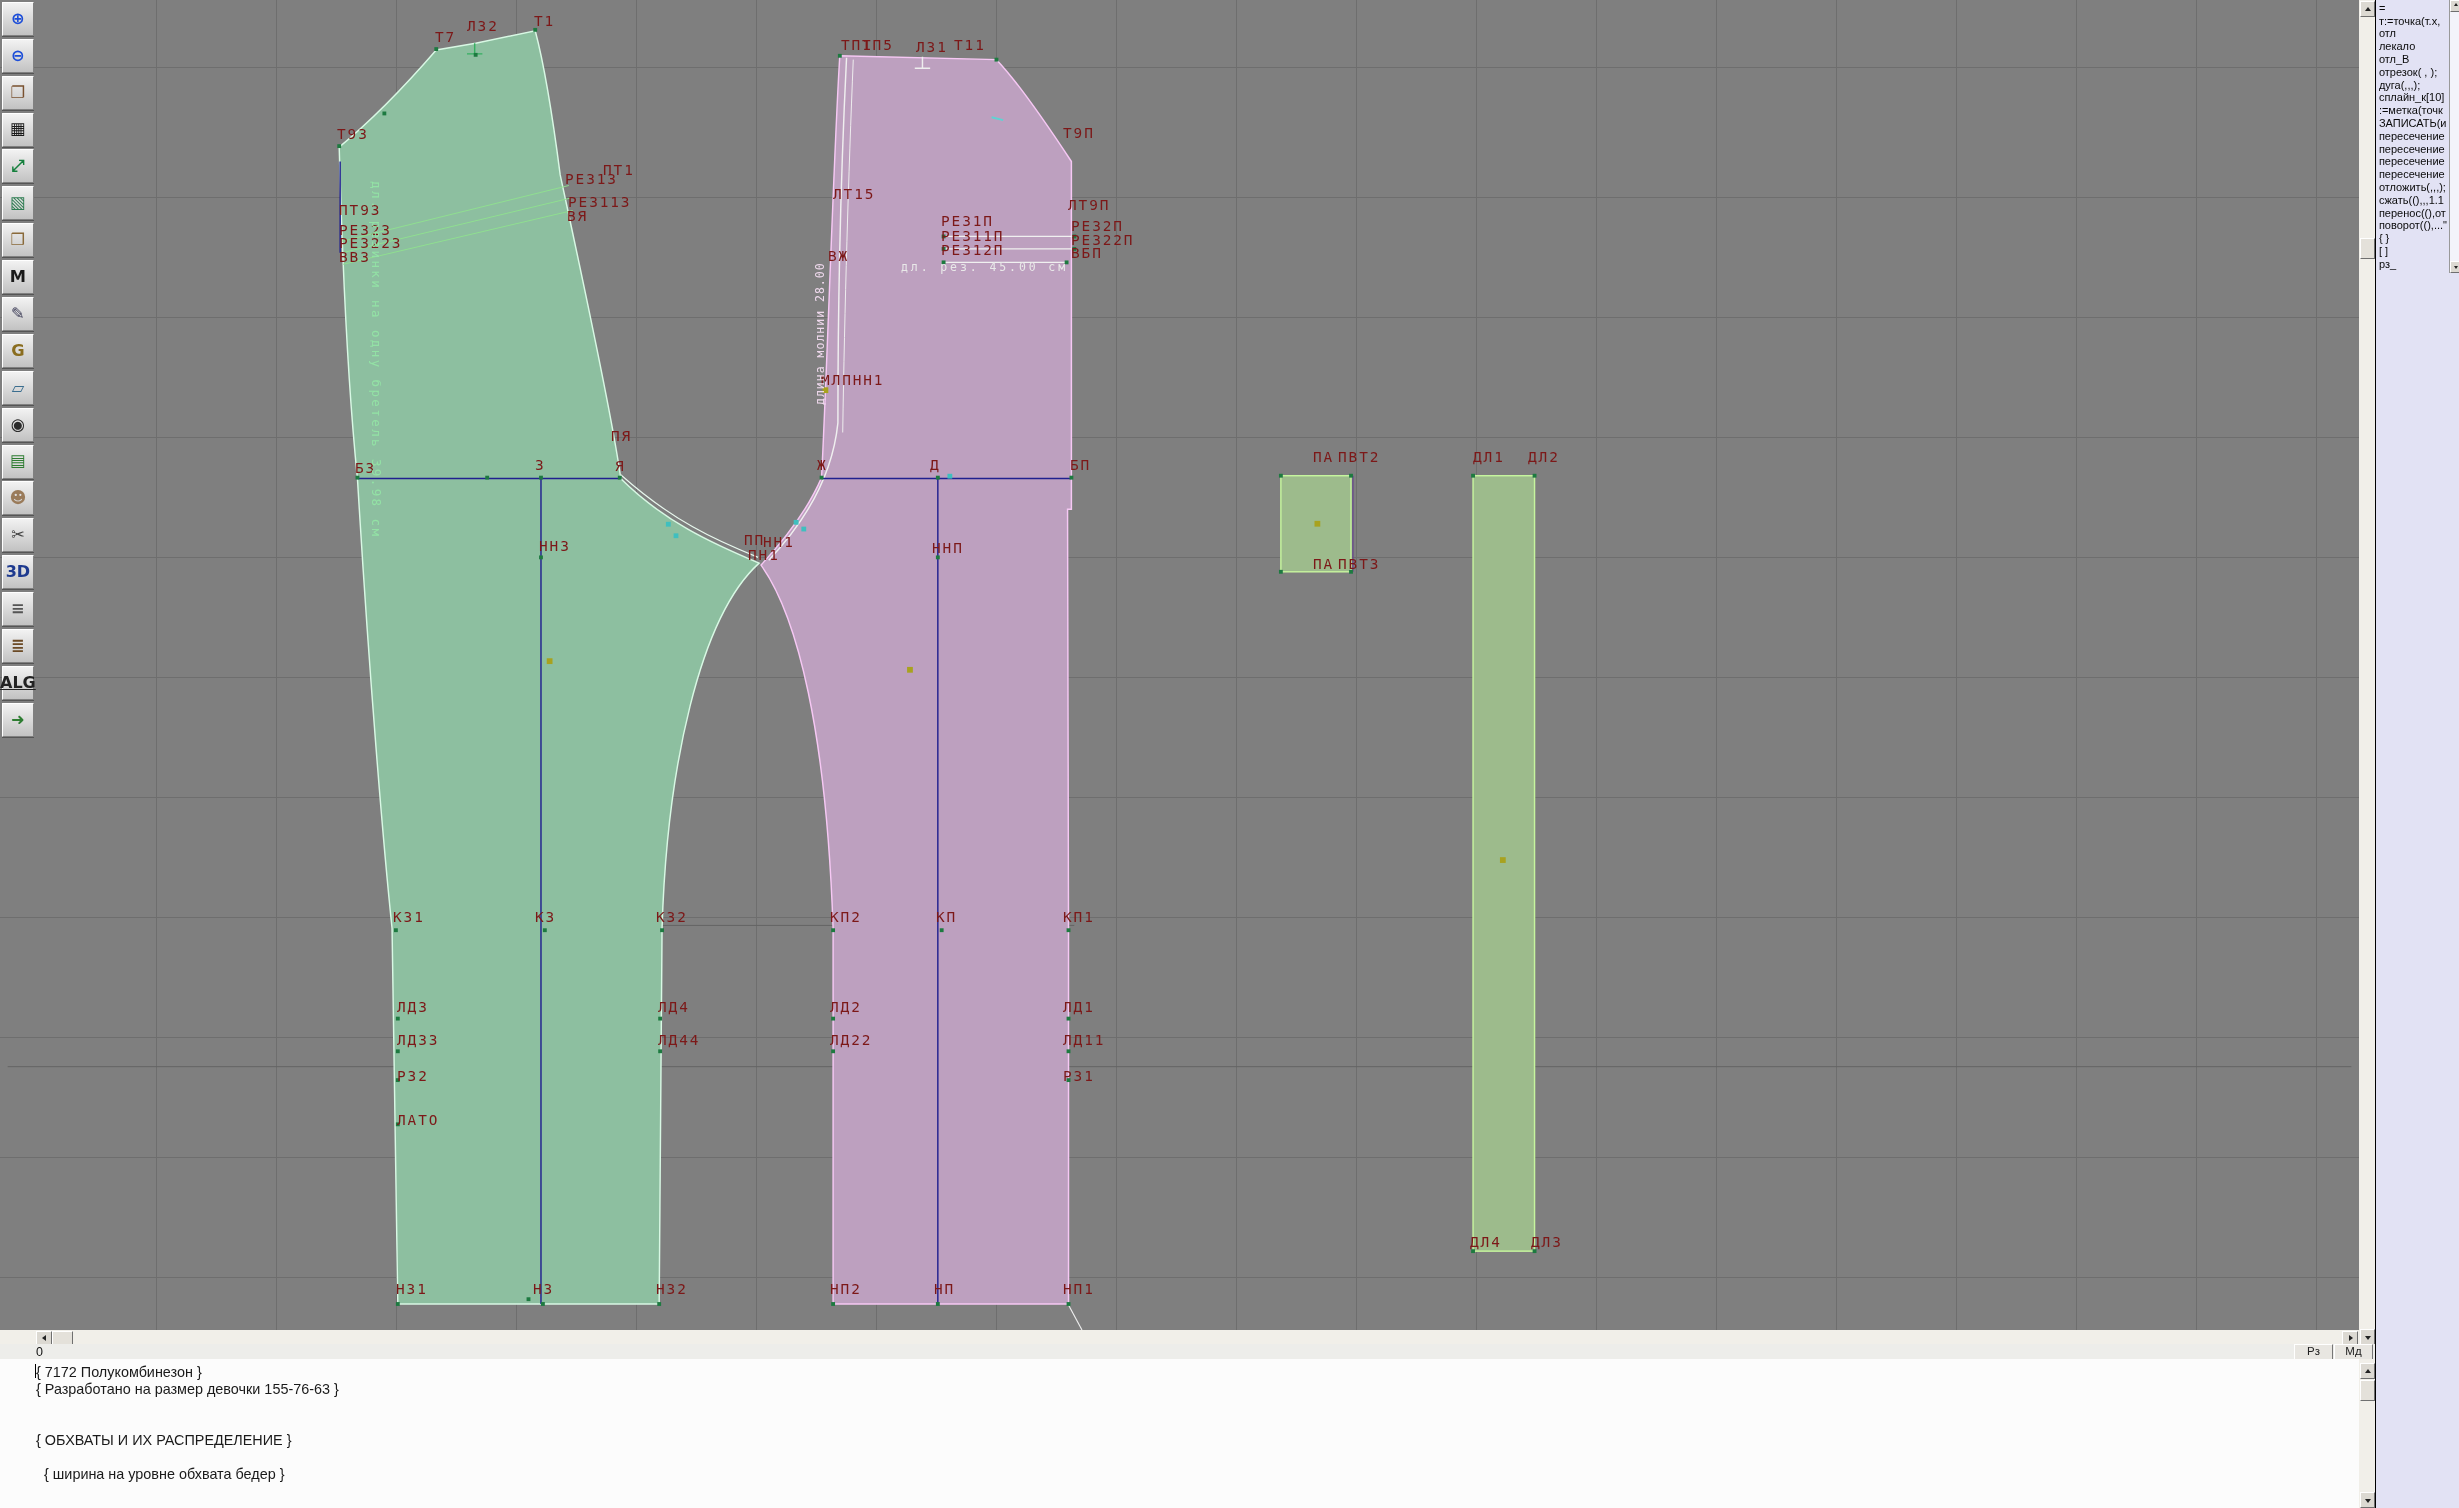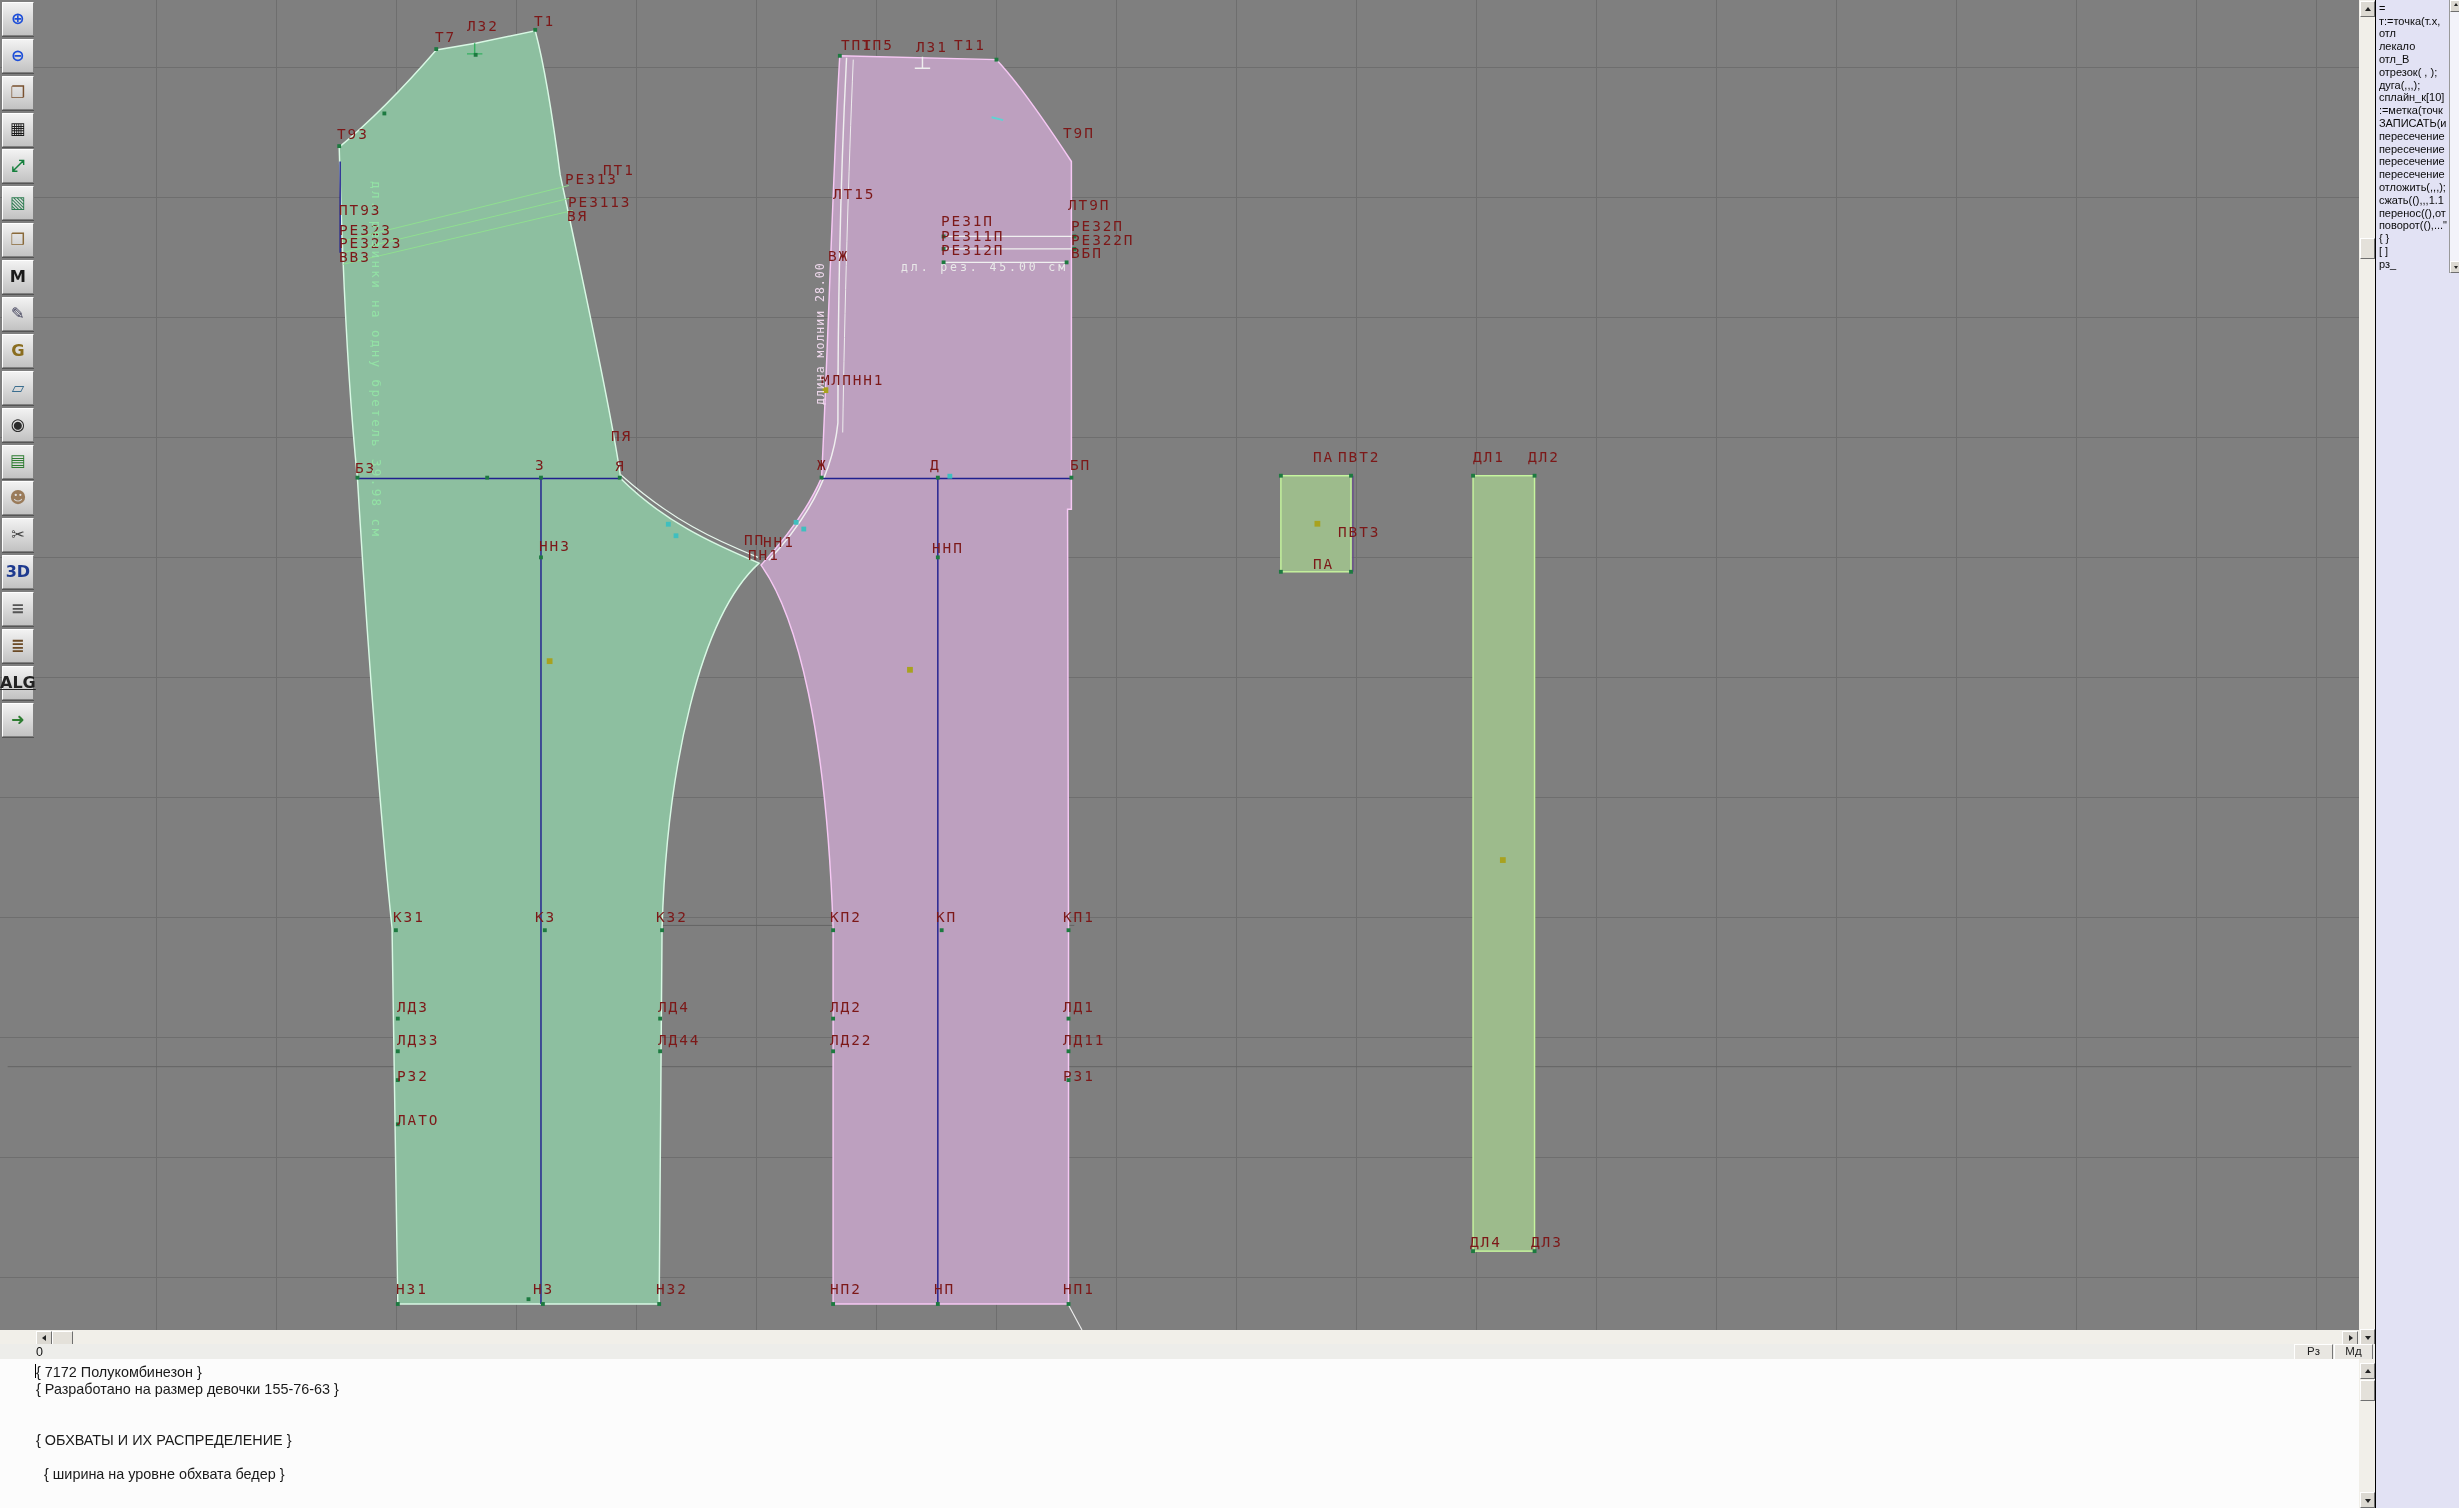--- a/index.html
+++ b/index.html
@@ -237,21 +237,21 @@
         <div class="lbl" style="position: absolute; left: 830px; top: 1032px;">ЛД22</div>
         <div class="lbl" style="position: absolute; left: 1063px; top: 999px;">ЛД1</div>
         <div class="lbl" style="position: absolute; left: 1063px; top: 1032px;">ЛД11</div>
         <div class="lbl" style="position: absolute; left: 1063px; top: 1068px;">Р31</div>
         <div class="lbl" style="position: absolute; left: 830px; top: 1281px;">НП2</div>
         <div class="lbl" style="position: absolute; left: 934px; top: 1281px;">НП</div>
         <div class="lbl" style="position: absolute; left: 1063px; top: 1281px;">НП1</div>
         <div class="lbl" style="position: absolute; left: 1313px; top: 449px;">ПА</div>
         <div class="lbl" style="position: absolute; left: 1338px; top: 449px;">ПВТ2</div>
         <div class="lbl" style="position: absolute; left: 1313px; top: 556px;">ПА</div>
-        <div class="lbl" style="position: absolute; left: 1338px; top: 524px;">ПВТ3</div>
+        <div class="lbl" style="position: absolute; left: 1338px; top: 556px;">ПВТ3</div>
         <div class="lbl" style="position: absolute; left: 1473px; top: 449px;">ДЛ1</div>
         <div class="lbl" style="position: absolute; left: 1528px; top: 449px;">ДЛ2</div>
         <div class="lbl" style="position: absolute; left: 1470px; top: 1234px;">ДЛ4</div>
         <div class="lbl" style="position: absolute; left: 1531px; top: 1234px;">ДЛ3</div>
       </div>
 
     <div class="note note-green" style="left:384px;top:181px">дл. резинки на одну бретель 39.98 см</div>
     <div class="note note-pink" style="left:813px;top:405px">длина молнии 28.00</div>
     <div class="note note-elastic" style="left:901px;top:260px">дл. рез.   45.00   см</div>
   </div>

